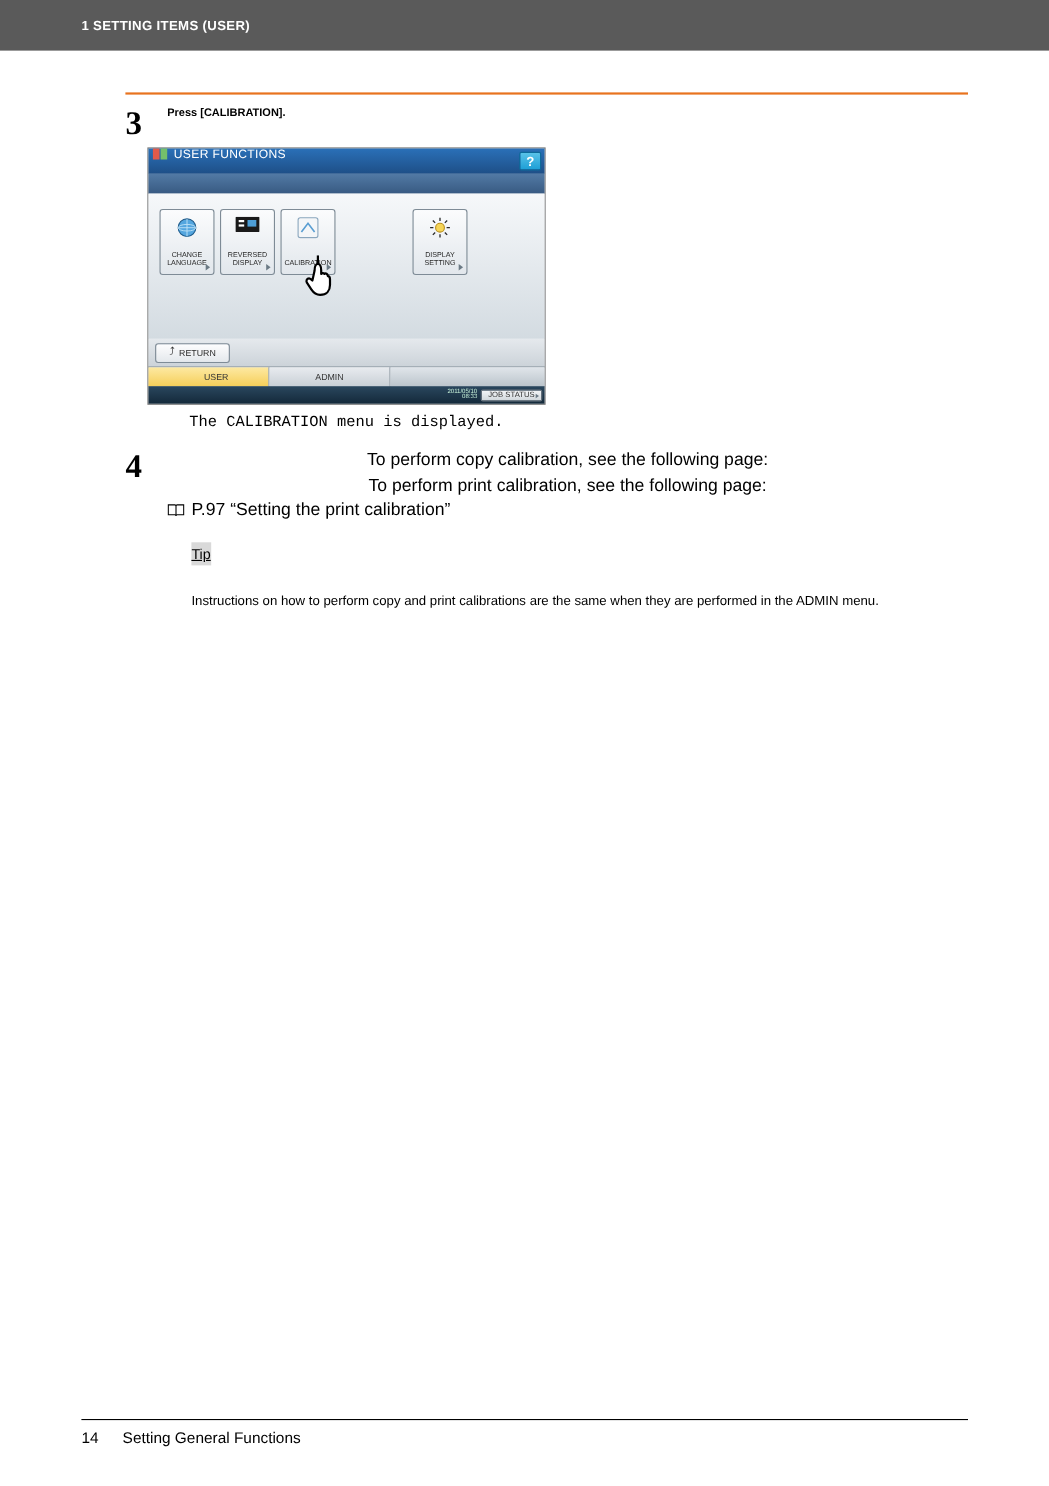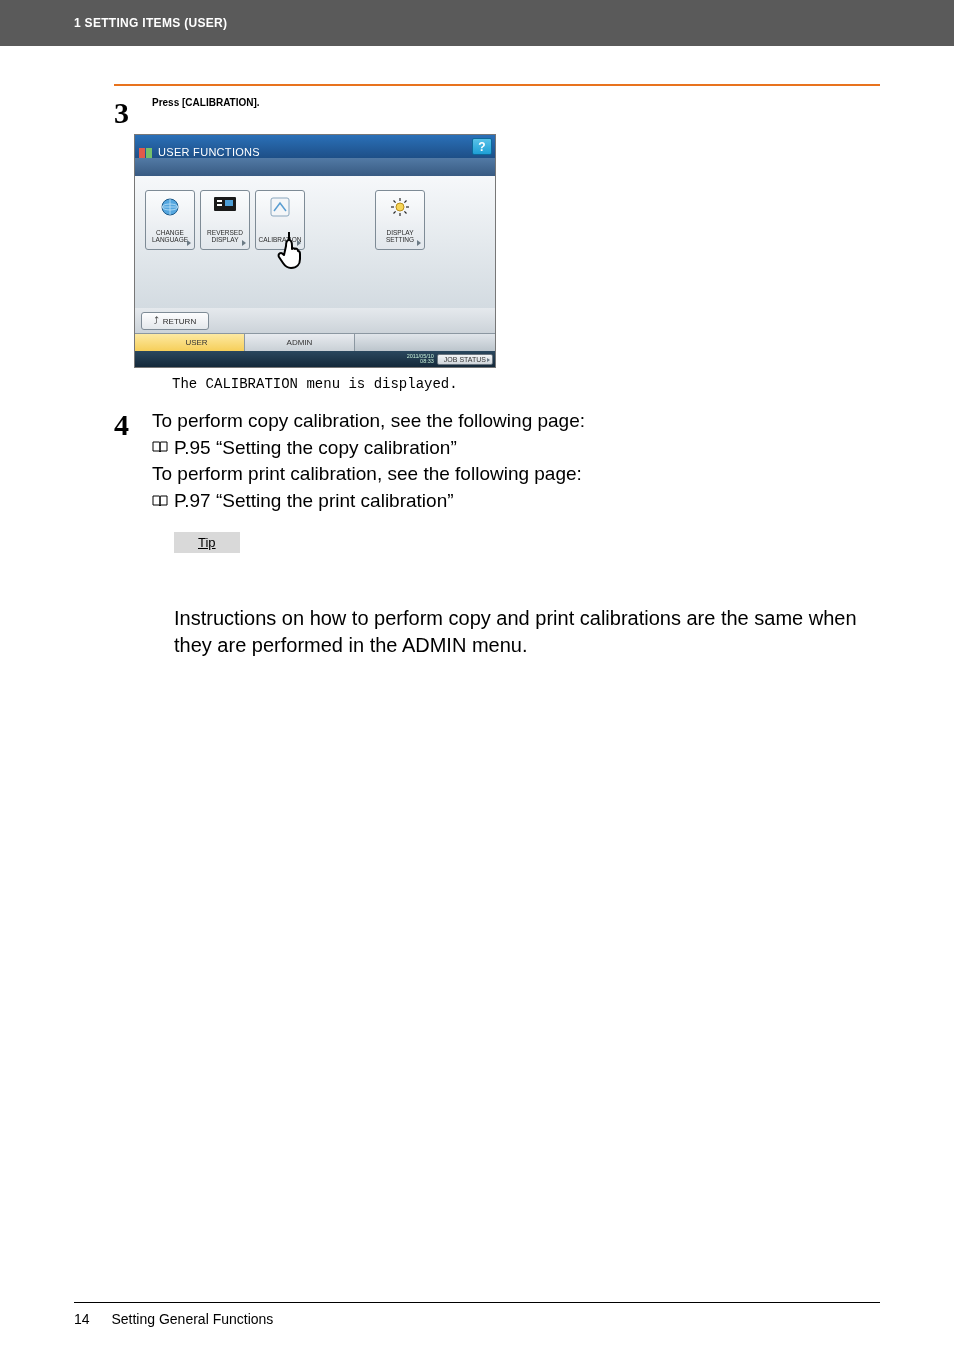--- a/index.html
+++ b/index.html
@@ -6,28 +6,28 @@
   html, body { width: 954px; height: 1351px; background: #fff; font-family: Arial, Helvetica, sans-serif; color: #000; }
   .page { width: 954px; height: 1351px; position: relative; }
   .header-bar { background: #5a5a5a; height: 46px; width: 100%; padding-left: 74px; display: flex; align-items: center; }
   .header-bar span { color: #fff; font-size: 12px; font-weight: bold; letter-spacing: 0.3px; }
   .content-area { padding: 0 74px; }
   .orange-rule { border: none; border-top: 2px solid #e8731e; margin-top: 38px; margin-bottom: 10px; margin-left: 40px; }
   .step { display: flex; align-items: flex-start; margin-left: 40px; }
   .step-num { font-family: "Times New Roman", Times, serif; font-size: 30px; font-weight: bold; width: 38px; flex-shrink: 0; line-height: 1; padding-top: 2px; }
   .step-body { flex: 1; }
   .step-title { font-size: 10px; font-weight: bold; line-height: 1.3; }
-  .step-text { font-size: 19px; line-height: 1.35; }
+  .step-text { font-size: 16px; line-height: 1.35; text-align: center; }
   .step-text p { margin-bottom: 1px; }
   .ref-row { display: flex; align-items: center; gap: 6px; }
   .book-icon { display: inline-block; }
 
   
   .screenshot { width: 362px; margin-left: 60px; margin-top: 6px; margin-bottom: 8px; border: 1px solid #777; background: #eef1f3; position: relative; font-family: Arial, sans-serif; }
-  .ss-titlebar { background: linear-gradient(#2a70b8,#1e4f87); height: 23px; display: flex; align-items: flex-end; padding: 0 4px; position: relative; }
+  .ss-titlebar { background: linear-gradient(#2a70b8,#1e4f87); height: 23px; display: flex; align-items: flex-start; padding: 0 4px; position: relative; }
   .tb-icons { display: flex; gap: 1px; margin-right: 6px; }
   .tb-icon { width: 6px; height: 10px; }
   .tb-icon.red { background: #e25a4a; }
   .tb-icon.green { background: #75c06b; }
   .tb-title { color: #fff; font-size: 11px; letter-spacing: 0.3px; }
   .tb-help { position: absolute; right: 3px; top: 3px; width: 20px; height: 17px; background: linear-gradient(#59c2e8,#1e9fd6); border: 1px solid #0d6a9a; display: flex; align-items: center; justify-content: center; color: #fff; font-size: 12px; font-weight: bold; border-radius: 2px; }
   .ss-toolbar2 { height: 18px; background: linear-gradient(#527aa5,#385a82); }
   .ss-canvas { background: linear-gradient(#f6f8fa,#d3dbe1); min-height: 132px; padding: 14px 10px 20px 10px; display: flex; gap: 5px; align-items: flex-start; }
   .ui-btn { width: 50px; height: 60px; background: linear-gradient(#fbfcfd,#e2e7ec); border: 1px solid #7e8b96; border-radius: 3px; display: flex; flex-direction: column; align-items: center; justify-content: flex-start; padding: 4px 2px 2px 2px; position: relative; font-size: 6px; line-height: 1.1; text-align: center; color: #2a2a2a; }
   .ui-btn .lbl { margin-top: auto; margin-bottom: 4px; font-size: 6.5px; letter-spacing: 0; }
@@ -43,24 +43,24 @@
   .ss-tab.active { background: linear-gradient(#fde9a2,#f6cf5a); color: #333; padding-left: 14px; }
   .ss-tab.inactive { background: linear-gradient(#e8ebef,#c9d0d6); color: #333; }
   .ss-tabs-rest { flex: 1; background: linear-gradient(#e0e5ea,#bcc5cc); }
   .ss-statusbar { height: 16px; background: linear-gradient(#2a475e,#14293a); display: flex; align-items: center; justify-content: flex-end; padding-right: 2px; gap: 3px; }
   .ss-date { color: #c6f0d8; font-size: 5.5px; text-align: right; line-height: 1; }
   .ss-jobstatus { background: linear-gradient(#f3f5f7,#d1d7dc); color: #333; font-size: 7px; padding: 1px 6px; border: 1px solid #6b7680; border-radius: 2px; position: relative; }
   .ss-jobstatus .tri2 { position: absolute; right: 2px; bottom: 2px; width: 0; height: 0; border-top: 2px solid transparent; border-bottom: 2px solid transparent; border-left: 3px solid #6b7a85; }
   .after-ss { font-size: 14px; margin-left: 98px; margin-top: 2px; margin-bottom: 16px; font-family: Liberation Mono, monospace; }
 
   .tip-block { margin-left: 22px; margin-top: 18px; }
-  .tip-label { display: inline-block; background: #d9d9d9; font-size: 13px; padding: 3px 24px; margin-bottom: 12px; text-decoration: underline; }
-  .tip-text { font-size: 20px; line-height: 1.35; margin-top: 40px; }
-
-  .footer { position: absolute; bottom: 24px; left: 74px; right: 74px; }
+  .tip-label { display: inline-block; background: #d9d9d9; font-size: 13px; padding: 3px 0; margin-bottom: 24px; text-decoration: underline; }
+  .tip-text { font-size: 12px; line-height: 1.35; }
+
+  .footer { position: absolute; bottom: 36px; left: 74px; right: 74px; }
   .footer-rule { border: none; border-top: 1px solid #000; margin-bottom: 8px; }
   .footer-row { font-size: 14px; }
   .footer-row .pnum { display: inline-block; margin-right: 18px; }
 </style>
 </head>
 <body>
 <div class="page">
 
 <div class="header-bar">
   <span>1 SETTING ITEMS (USER)</span>
@@ -169,26 +169,20 @@
     </div>
   </div>
 
   <div class="after-ss">The CALIBRATION menu is displayed.</div>
 
   <div class="step">
     <div class="step-num">4</div>
     <div class="step-body">
       <div class="step-text">
         <p>To perform copy calibration, see the following page:</p>
-        <p class="ref-row">
-          <svg class="book-icon" width="16" height="12" viewBox="0 0 16 12">
-                <path d="M1 1h6c.6 0 1 .4 1 1v9c0-.6-.4-1-1-1H1zM15 1H9c-.6 0-1 .4-1 1v9c0-.6.4-1 1-1h6z" fill="none" stroke="#000" stroke-width="1"></path>
-              </svg>
-          <span>P.95 “Setting the copy calibration”</span>
-        </p>
         <p>To perform print calibration, see the following page:</p>
         <p class="ref-row">
           <svg class="book-icon" width="16" height="12" viewBox="0 0 16 12">
                 <path d="M1 1h6c.6 0 1 .4 1 1v9c0-.6-.4-1-1-1H1zM15 1H9c-.6 0-1 .4-1 1v9c0-.6.4-1 1-1h6z" fill="none" stroke="#000" stroke-width="1"></path>
               </svg>
           <span>P.97 “Setting the print calibration”</span>
         </p>
       </div>
       <div class="tip-block">
         <div class="tip-label">Tip</div>

